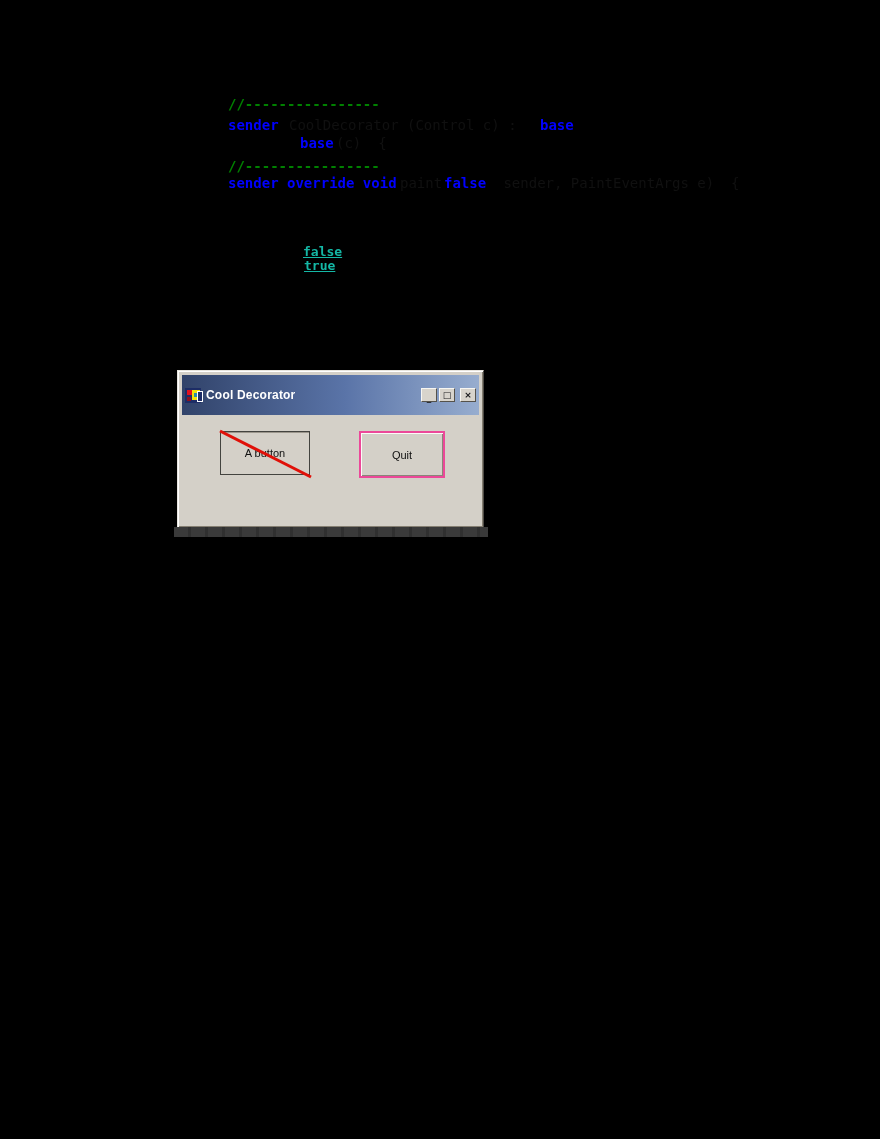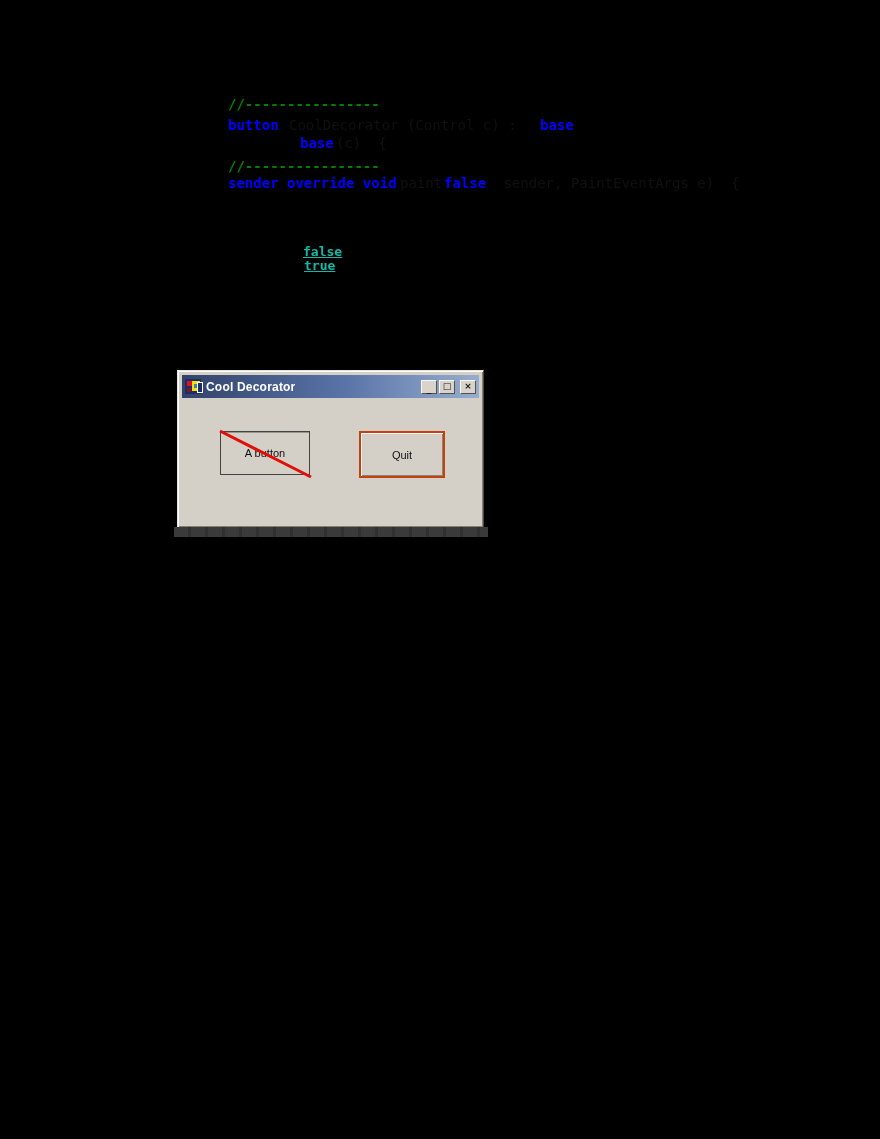--- a/index.html
+++ b/index.html
@@ -29,21 +29,21 @@
   .t11{left:303px;top:244px;}
   .t12{left:304px;top:258px;}
 
   
   .win{position:absolute;left:177px;top:370px;width:305px;height:156px;
        background:#d4d0c8;border:1px solid;border-color:#e8e5de #4e4b45 #4e4b45 #e8e5de;
        box-shadow:inset 1px 1px 0 #ffffff, inset -1px -1px 0 #857f72;}
   .win-shadow{position:absolute;left:174px;top:527px;width:314px;height:10px;
        background:repeating-linear-gradient(90deg,#3a3a3a 0 14px,#303030 14px 17px);}
 
-  .titlebar{position:absolute;left:4px;top:4px;right:4px;height:23px;
+  .titlebar{position:absolute;left:4px;top:4px;right:4px;height:40px;
        background:linear-gradient(90deg,#31436a 0%,#5a74a8 55%,#97adcf 100%);
        display:flex;align-items:center;padding:0 3px;box-sizing:border-box;}
   .title-text{color:#ffffff;font-weight:bold;font-size:12px;margin-left:5px;flex:1;
        letter-spacing:.2px;white-space:nowrap;overflow:hidden;}
 
   .app-icon{width:16px;height:15px;background:#1d2d66;position:relative;flex:none;}
   .app-icon i{position:absolute;display:block;}
   .ic-red{left:2px;top:2px;width:5px;height:5px;background:#e01020;}
   .ic-dred{left:2px;top:9px;width:4px;height:4px;background:#8c1020;}
   .ic-yel{left:7px;top:2px;width:8px;height:10px;background:#f2e20a;}
@@ -58,33 +58,33 @@
        cursor:default;}
   .capbtn.close{margin-left:3px;}
   .capbtn.min b{transform:translateY(3px);font-weight:bold;}
   .capbtn b{font-weight:bold;line-height:1;}
 
   .client-btn{position:absolute;background:#d4d0c8;color:#101010;
        font-family:"Liberation Sans",sans-serif;font-size:11px;
        display:flex;align-items:center;justify-content:center;cursor:default;}
   .btn-a{left:42px;top:60px;width:88px;height:42px;border:1px solid #43433f;
        box-shadow:inset 0 1px 0 #9b968c;}
-  .btn-quit{left:181px;top:60px;width:82px;height:43px;border:2px solid #c2410c;
+  .btn-quit{left:181px;top:60px;width:82px;height:43px;border:2px solid #ec4899;
        box-shadow:inset 1px 1px 0 #fbfaf7, inset -1px -1px 0 #8a8579;}
 
   .redline{position:absolute;left:40px;top:56px;width:100px;height:56px;
        pointer-events:none;}
 </style>
 </head>
 <body>
 
 <div id="page">
 
   <span class="tok cm t0">//----------------</span>
-  <span class="tok kw t1">button</span>
+  <span class="tok kw t1">sender</span>
   <span class="tok pl t2">CoolDecorator (Control c) :</span>
   <span class="tok kw t3">base</span>
   <span class="tok kw t4">base</span>
   <span class="tok pl t5">(c)  {</span>
   <span class="tok cm t6">//----------------</span>
   <span class="tok kw t7">sender override void</span>
   <span class="tok pl t8">paint</span>
   <span class="tok kw t9">false</span>
   <span class="tok pl t10"> sender, PaintEventArgs e)  {</span>
   <span class="tok lk t11">false</span>

